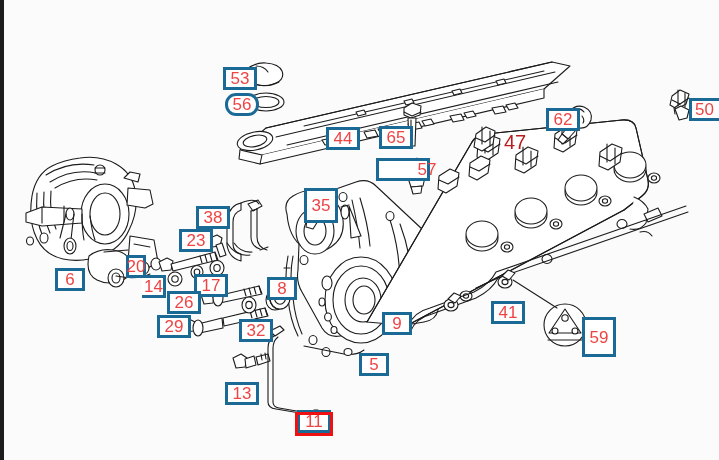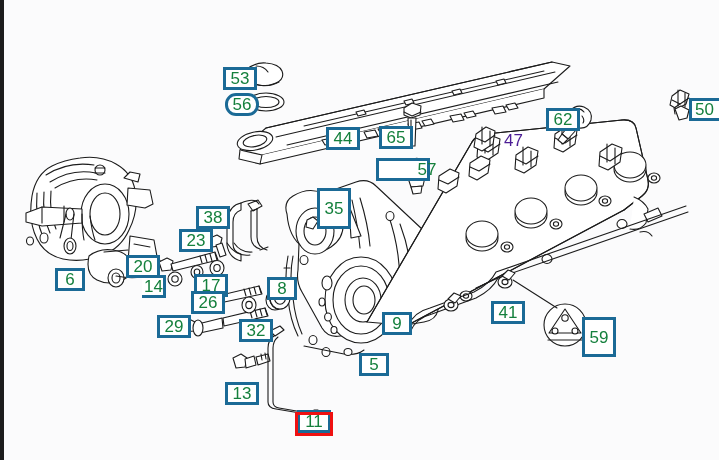--- a/index.html
+++ b/index.html
@@ -25,21 +25,21 @@
     left: 0; top: 0;
     width: 719px;
     height: 460px;
   }
   
   .callout {
     position: absolute;
     box-sizing: border-box;
     background: #ffffff;
     border: 3px solid #1b6a96;
-    color: #15803d;
+    color: #ef4444;
     font-family: "Liberation Sans", sans-serif;
     font-size: 17px;
     line-height: 1;
     display: flex;
     align-items: center;
     justify-content: center;
     letter-spacing: 0px;
     z-index: 20;
   }
   .callout.clipped-left {
@@ -56,22 +56,22 @@
     position: absolute;
     box-sizing: border-box;
     border: 3px solid #ef1111;
     background: transparent;
     z-index: 40;
     pointer-events: none;
   }
   .plain-label {
     position: absolute;
     font-family: "Liberation Sans", sans-serif;
-    font-size: 17px;
-    color: #4c1d95;
+    font-size: 20px;
+    color: #b91c1c;
     z-index: 20;
   }
 </style>
 </head>
 <body>
 
 <div id="sheet">
 
   <svg id="artwork" viewBox="0 0 719 460" xmlns="http://www.w3.org/2000/svg">
     <g fill="none" stroke="#1c1c1c" stroke-width="1.1" stroke-linejoin="round" stroke-linecap="round">
@@ -413,27 +413,27 @@
 
   <div id="callout-layer">
       <div class="callout" style="left: 219px; top: 67px; width: 34px; height: 23px;">53</div>
       <div class="callout" style="left: 221px; top: 93px; width: 34px; height: 23px; border-radius: 11px;">56</div>
       <div class="callout" style="left: 322px; top: 127px; width: 34px; height: 23px;">44</div>
       <div class="callout" style="left: 375px; top: 126px; width: 34px; height: 23px;">65</div>
       <div class="callout" style="left: 372px; top: 158px; width: 34px; height: 23px; padding-left: 48px;">57</div>
       <div class="plain-label" style="left: 500px; top: 131px;">47</div>
       <div class="callout" style="left: 542px; top: 108px; width: 34px; height: 23px;">62</div>
       <div class="callout clipped-right" style="left: 685px; top: 98px; width: 34px; height: 23px;">50</div>
-      <div class="callout" style="left: 313px; top: 188px; width: 34px; height: 41px;">35</div>
+      <div class="callout" style="left: 300px; top: 188px; width: 34px; height: 35px;">35</div>
       <div class="callout" style="left: 192px; top: 206px; width: 34px; height: 23px;">38</div>
       <div class="callout" style="left: 175px; top: 229px; width: 34px; height: 23px;">23</div>
-      <div class="callout" style="left: 122px; top: 255px; width: 34px; height: 23px;">20</div>
+      <div class="callout" style="left: 122px; top: 255px; width: 20px; height: 23px;">20</div>
       <div class="callout clipped-left" style="left: 138px; top: 275px; width: 24px; height: 23px;">14</div>
       <div class="callout" style="left: 190px; top: 274px; width: 34px; height: 23px;">17</div>
-      <div class="callout" style="left: 163px; top: 291px; width: 34px; height: 23px; margin-left: 24px;">26</div>
+      <div class="callout" style="left: 163px; top: 291px; width: 34px; height: 23px;">26</div>
       <div class="callout" style="left: 153px; top: 315px; width: 34px; height: 23px;">29</div>
       <div class="callout" style="left: 235px; top: 319px; width: 34px; height: 23px;">32</div>
       <div class="callout" style="left: 221px; top: 382px; width: 34px; height: 23px;">13</div>
       <div class="callout" style="left: 51px; top: 268px; width: 30px; height: 23px;">6</div>
       <div class="callout" style="left: 263px; top: 277px; width: 30px; height: 23px;">8</div>
       <div class="callout" style="left: 378px; top: 312px; width: 30px; height: 23px;">9</div>
       <div class="callout" style="left: 355px; top: 353px; width: 30px; height: 23px;">5</div>
       <div class="callout" style="left: 487px; top: 301px; width: 34px; height: 23px;">41</div>
       <div class="callout" style="left: 578px; top: 317px; width: 34px; height: 40px;">59</div>
       <div class="callout" style="left: 293px; top: 410px; width: 34px; height: 23px;">11</div>

